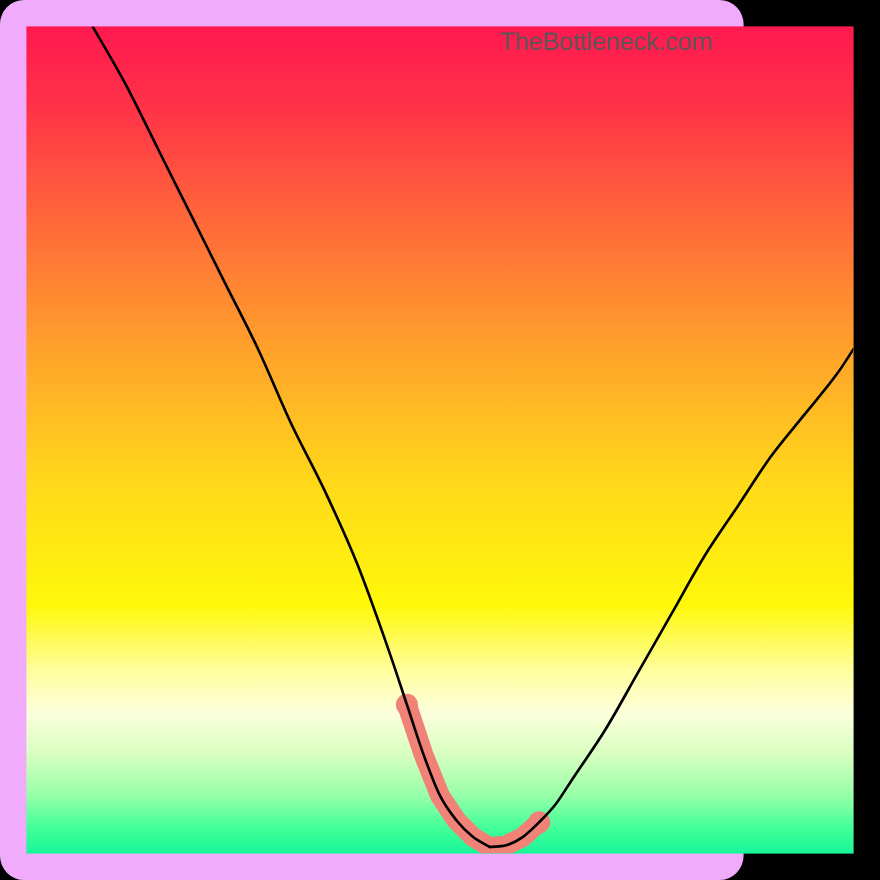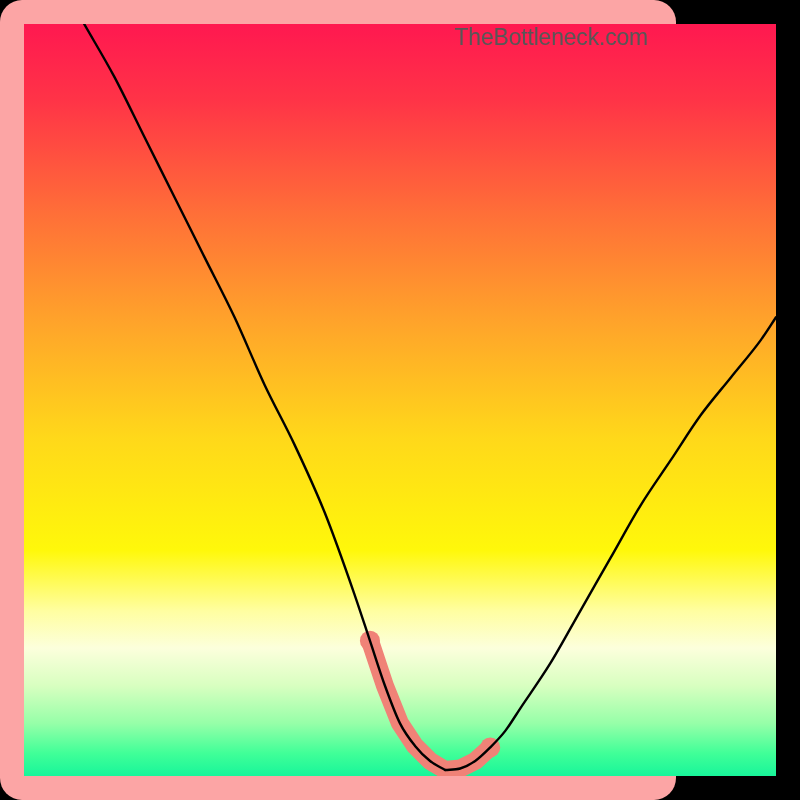--- a/index.html
+++ b/index.html
@@ -8,21 +8,21 @@
     width: 800px;
     height: 800px;
     overflow: hidden;
     background: #000;
     font-family: Arial, Helvetica, sans-serif;
   }
   .chart-frame {
     position: relative;
     width: 676px;
     height: 800px;
-    background: #fca5a5;
+    background: #f0abfc;
     border-radius: 22px;
   }
   .plot-area {
     position: absolute;
     left: 24px;
     top: 24px;
     width: 752px;
     height: 752px;
     overflow: hidden;
   }

